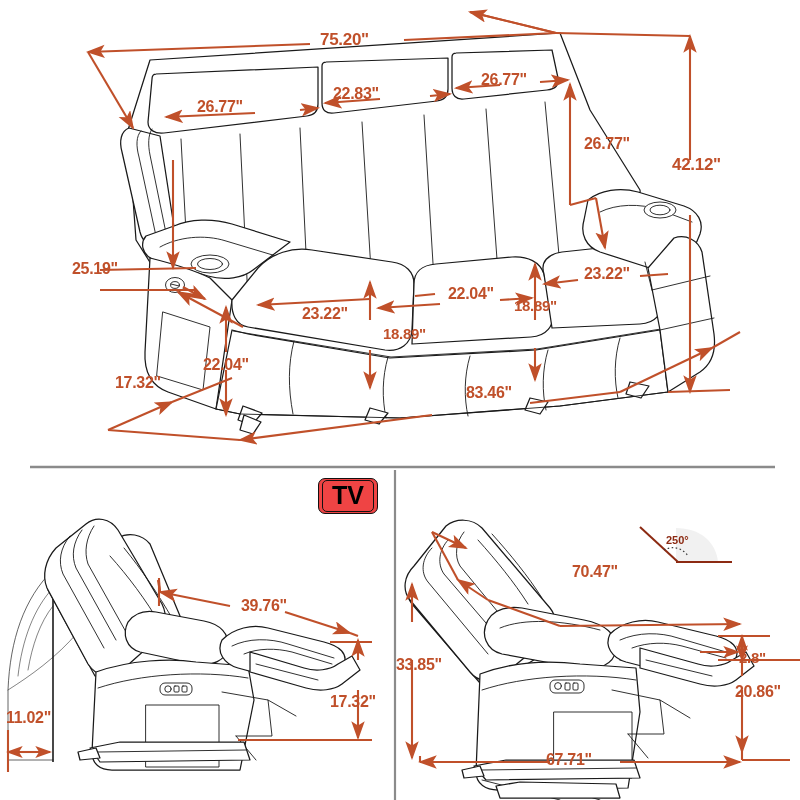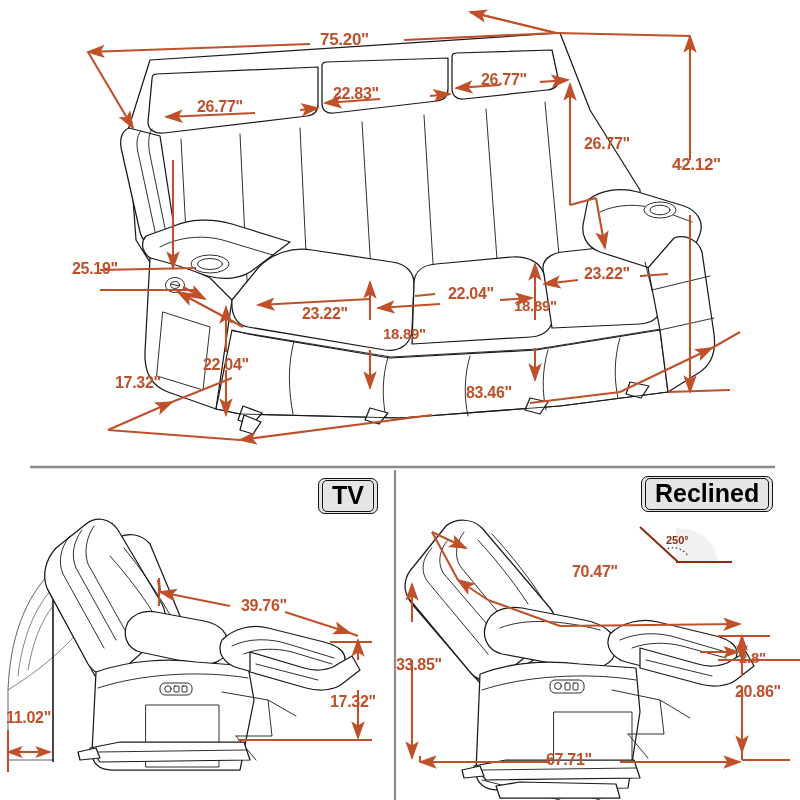--- a/index.html
+++ b/index.html
@@ -33,21 +33,21 @@
     font-family:"Liberation Sans", sans-serif;
     font-weight:bold;
     font-size:11px;
     white-space:nowrap;
   }
 
   .modebox{
     position:absolute;
     border:1.6px solid #111;
     border-radius:7px;
-    background:#e5e5e5;
+    background:#ef4444;
     padding:1px 3px;
     box-sizing:border-box;
   }
   .modebox .inner{
     border:1.6px solid #111;
     border-radius:5px;
     padding:1px 9px 3px 9px;
     font-family:"Liberation Sans", sans-serif;
     font-weight:bold;
     font-size:25px;
@@ -467,17 +467,14 @@
   <div class="dimtext t16" style="left:735px;top:684px;">20.86"</div>
 
   <div class="dimtext t16" style="left:546px;top:752px;">67.71"</div>
 
   <div class="angletext" style="left:666px;top:534px;">250°</div>
 
   <div class="modebox" style="left:318px;top:478px;">
     <div class="inner">TV</div>
   </div>
 
-  <div class="modebox" style="left:641px;top:476px;">
-    <div class="inner">Reclined</div>
-  </div>
 
 </div>
 
 </body></html>

